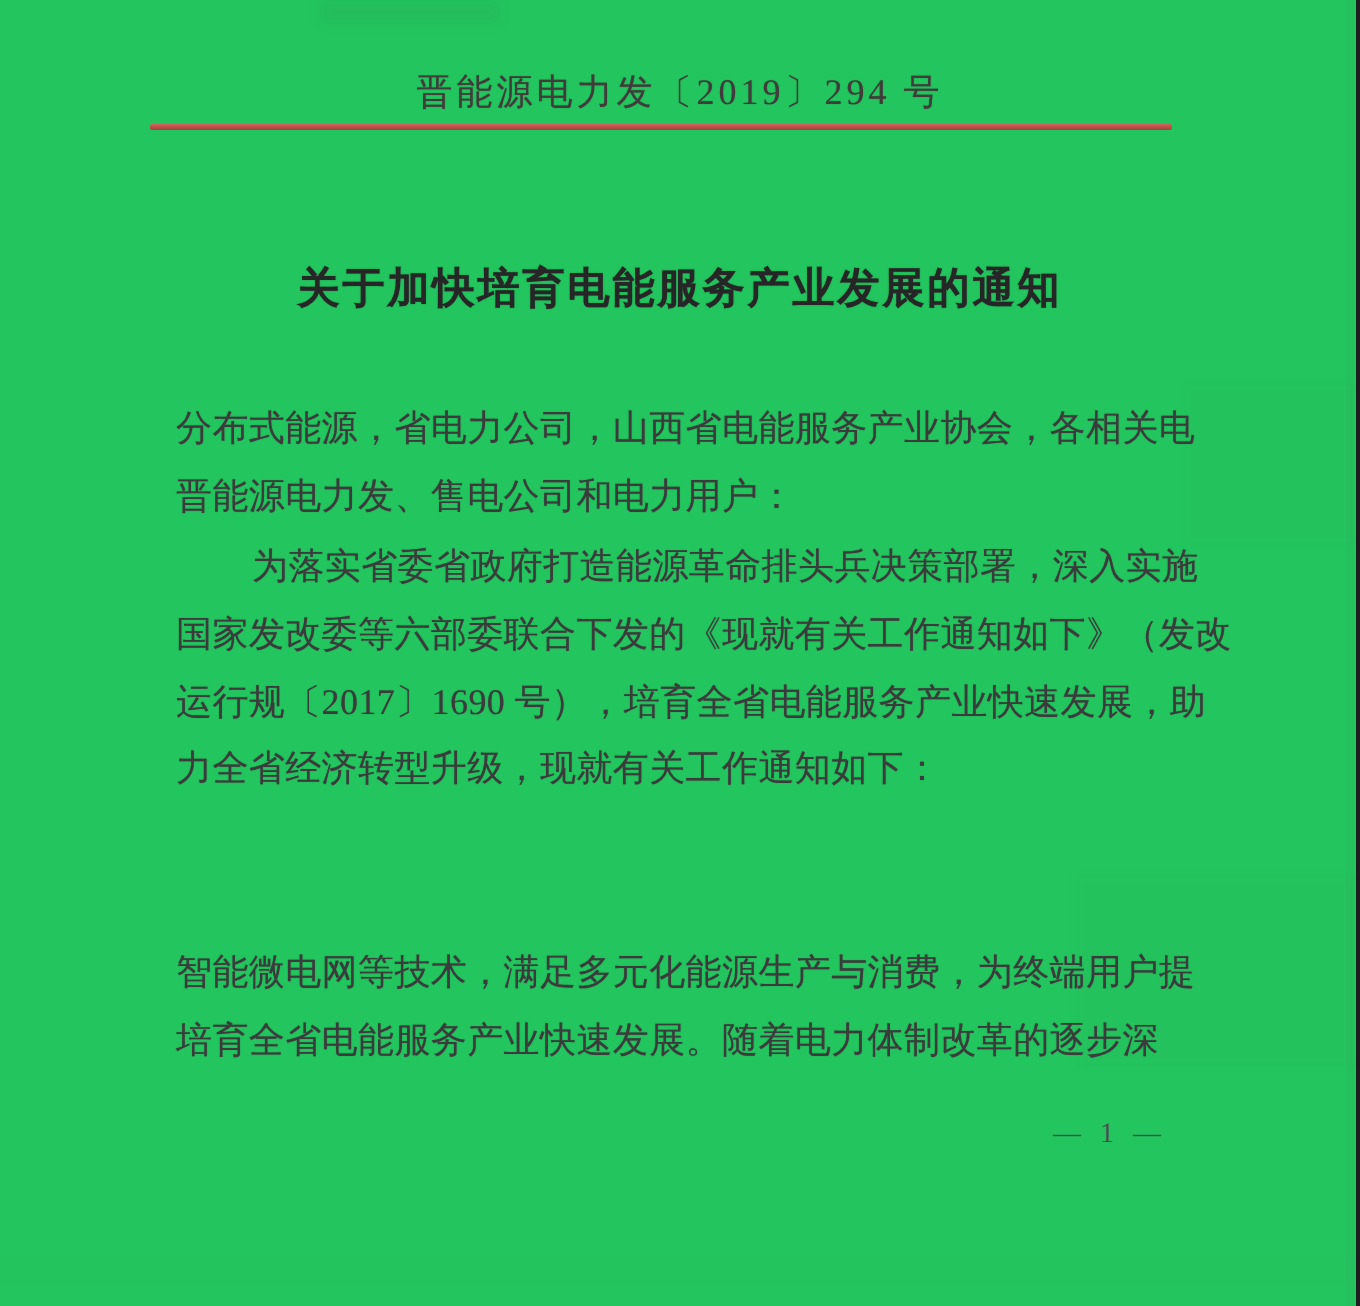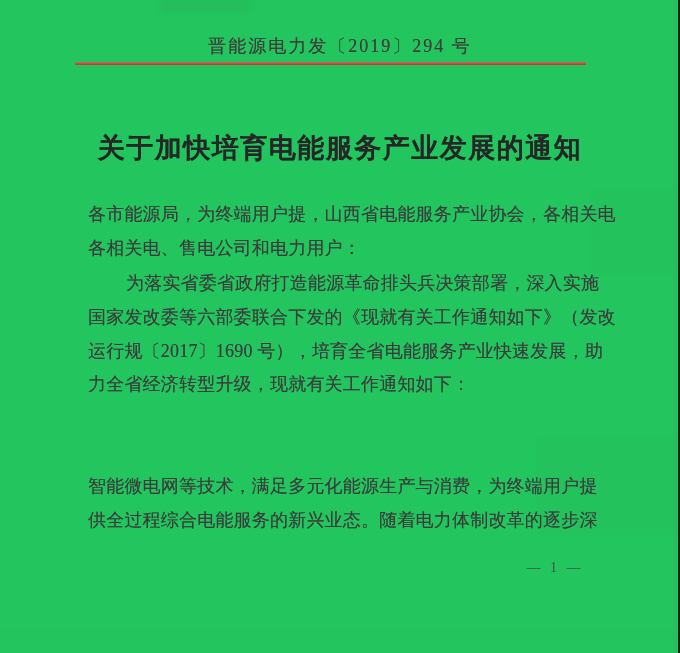--- a/index.html
+++ b/index.html
@@ -67,21 +67,21 @@
     left: 75px; top: 62px;
     width: 511px; height: 3px;
     background: linear-gradient(to bottom, #d2635d, #a93e3a);
     border-radius: 1px;
   }
   .doc-title {
     position: absolute;
     left: 0; top: 130px;
     width: 680px;
     text-align: center;
-    font-size: 27px;
+    font-size: 21px;
     font-weight: bold;
     letter-spacing: 1.5px;
     color: #262626;
     text-shadow: 0 0 0.6px rgba(40,40,40,0.55);
   }
   .body-line {
     position: absolute;
     left: 88px;
     font-size: 18px;
     letter-spacing: 0.2px;
@@ -115,24 +115,24 @@
   <div class="artifact tint-bottom"></div>
   <div class="edge-shadow-right"></div>
   <div class="edge-line-right"></div>
 
   <div class="doc-number">晋能源电力发〔2019〕294 号</div>
 
   <div class="red-line"></div>
 
   <div class="doc-title">关于加快培育电能服务产业发展的通知</div>
 
-  <div class="body-line" style="top:202px">各市能源局，为终端用户提，山西省电能服务产业协会，各相关电</div>
-  <div class="body-line" style="top:236px">各相关电、售电公司和电力用户：</div>
+  <div class="body-line" style="top:202px">分布式能源，省电力公司，山西省电能服务产业协会，各相关电</div>
+  <div class="body-line" style="top:236px">晋能源电力发、售电公司和电力用户：</div>
   <div class="body-line indent" style="top:271px">为落实省委省政府打造能源革命排头兵决策部署，深入实施</div>
   <div class="body-line" style="top:305px">国家发改委等六部委联合下发的《现就有关工作通知如下》（发改</div>
   <div class="body-line" style="top:339px">运行规〔2017〕1690 号），培育全省电能服务产业快速发展，助</div>
   <div class="body-line" style="top:372px">力全省经济转型升级，现就有关工作通知如下：</div>
   <div class="body-line" style="top:474px">智能微电网等技术，满足多元化能源生产与消费，为终端用户提</div>
-  <div class="body-line" style="top:508px">供全过程综合电能服务的新兴业态。随着电力体制改革的逐步深</div>
+  <div class="body-line" style="top:508px">培育全省电能服务产业快速发展。随着电力体制改革的逐步深</div>
 
   <div class="page-number">— 1 —</div>
 
 </div>
 
 </body></html>

